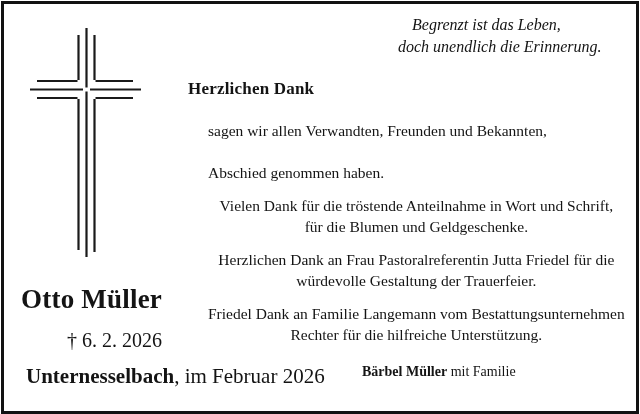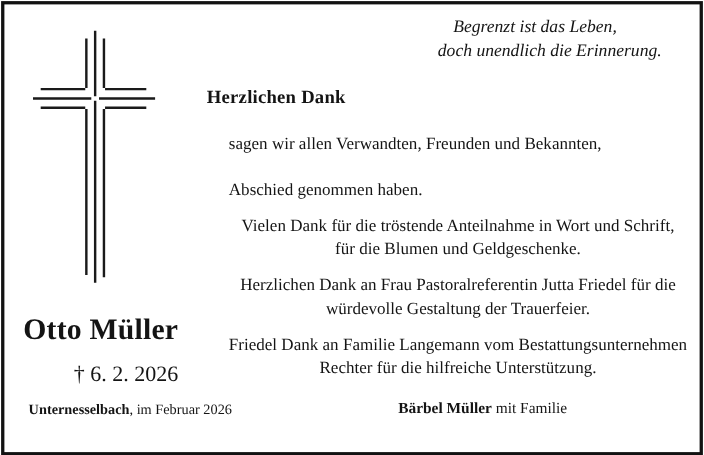--- a/index.html
+++ b/index.html
@@ -45,21 +45,21 @@
   .deceased-name {
     font-size:27px; font-weight:bold; line-height:29px;
     white-space:nowrap; letter-spacing:0.2px;
   }
   .death-date {
     font-size:20px; line-height:20px; margin-top:16px;
     white-space:nowrap;
   }
   .closing-left {
     position:absolute; left:26px; top:364px;
-    font-size:13px; white-space:nowrap;
+    font-size:21px; white-space:nowrap;
   }
   .closing-right {
     position:absolute; left:362px; top:364px;
     font-size:14px; white-space:nowrap;
   }
   .b { font-weight:bold; }
 </style>
 </head>
 <body>
 

